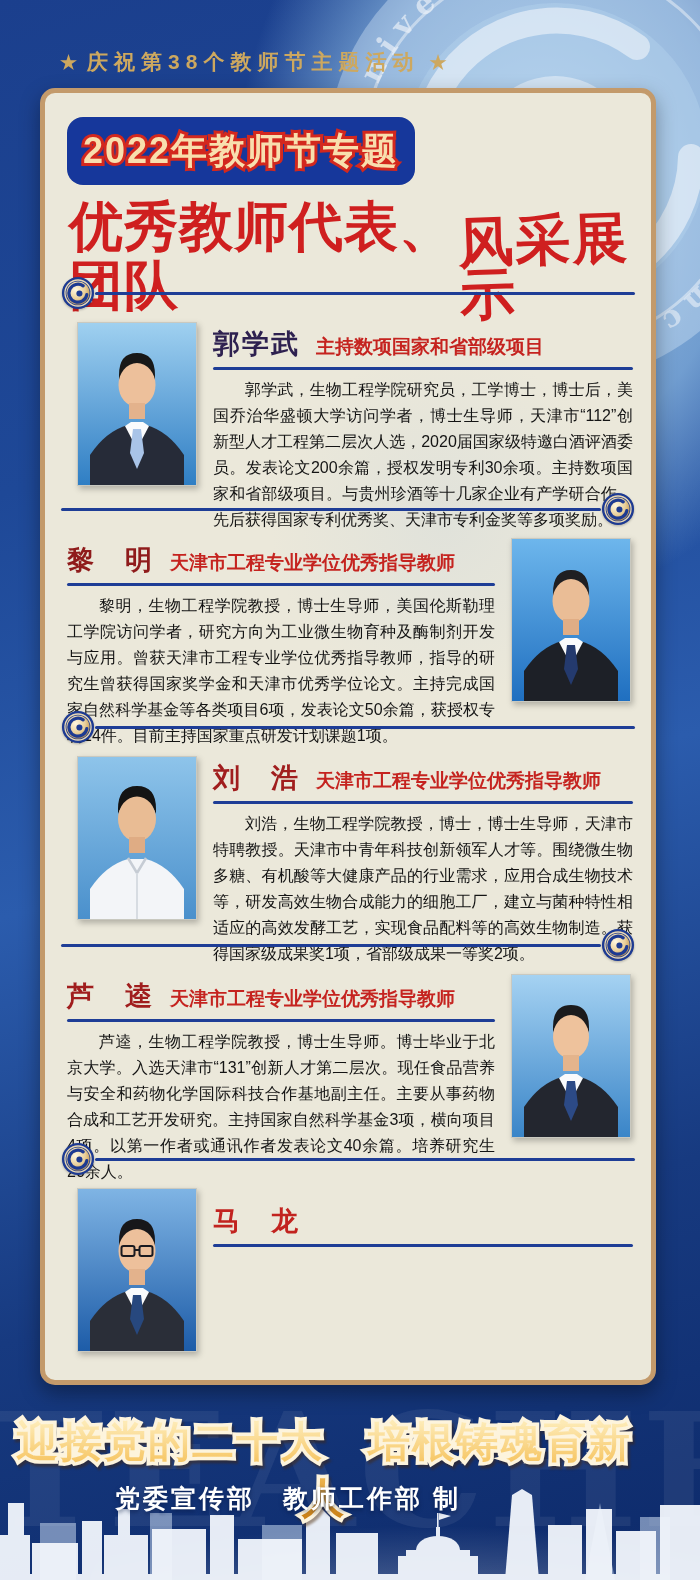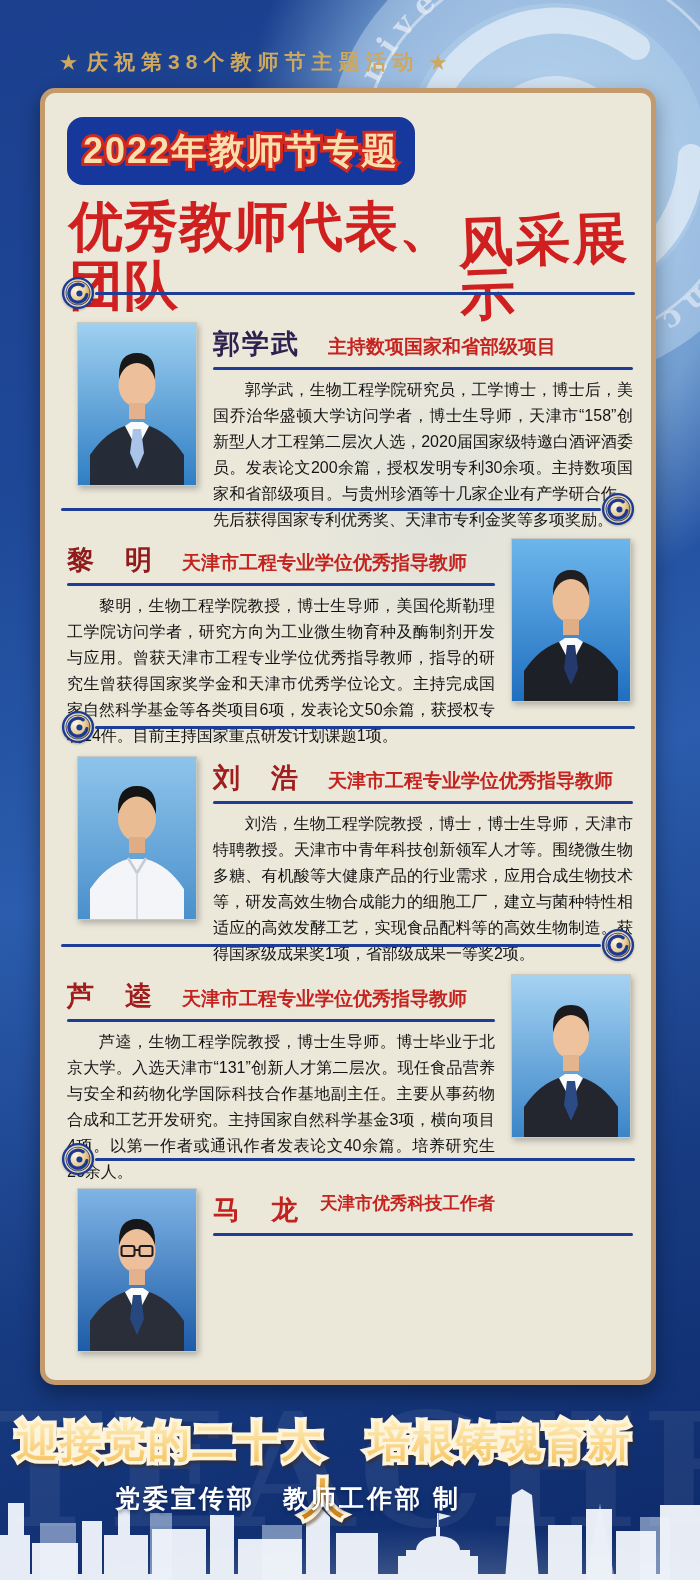--- a/index.html
+++ b/index.html
@@ -46,22 +46,22 @@
   .dline{flex:1;height:3px;background:#1e3d96;border-radius:2px;}
   .content-row{display:flex;margin-top:5px;padding:0 4px;}
   .photo{width:118px;height:162px;flex:none;border:1px solid #c9c9c0;
     box-shadow:2px 3px 6px rgba(0,0,0,0.25);background:#fff;margin-top:6px;}
   .photo svg{display:block;width:100%;height:100%;}
   .content-row.photo-left .photo{order:0;margin-right:16px;margin-left:14px;}
   .content-row.photo-left .text-col{order:1;}
   .content-row.photo-right .photo{order:1;margin-left:16px;margin-right:2px;}
   .content-row.photo-right .text-col{order:0;margin-left:4px;}
   .text-col{flex:1;padding-top:10px;min-width:0;}
-  .name-row{display:flex;align-items:baseline;gap:28px;}
-  .name-row.two-line{align-items:flex-start;gap:20px;}
+  .name-row{display:flex;align-items:baseline;gap:16px;}
+  .name-row.two-line{align-items:flex-end;gap:20px;margin-top:11px;}
   .t-name{font-size:27px;font-weight:bold;letter-spacing:2px;white-space:nowrap;}
   .t-award{font-size:19px;font-weight:bold;color:#c5231f;}
   .award-stack{display:flex;flex-direction:column;text-align:center;font-size:17.5px;
     font-weight:bold;color:#c5231f;line-height:1.3;}
   .name-underline{height:3px;background:#1e3d96;margin-top:5px;border-radius:2px;}
   .bio{margin:7px 0 0 0;font-size:16px;line-height:26px;color:#141414;
     text-align:justify;text-indent:2em;}
   
   .footer-slogan{position:absolute;left:0;top:1414px;width:700px;text-align:center;z-index:4;
     filter:drop-shadow(2px 3px 1px rgba(70,35,0,0.45));}
@@ -178,21 +178,21 @@
             <path d="M47 103 L59 126 L71 103 L65 99 L53 99 Z" fill="#fafbfc"></path>
             <path d="M55 106 L63 106 L66 130 L59 146 L52 130 Z" fill="#a9c4e8"></path>
           </svg>
         </div>
         <div class="text-col">
           <div class="name-row">
             <span class="t-name" style="color: rgb(46, 33, 80);">郭学武</span>
             <span class="t-award">主持数项国家和省部级项目</span>
           </div>
           <div class="name-underline"></div>
-          <p class="bio">郭学武，生物工程学院研究员，工学博士，博士后，美国乔治华盛顿大学访问学者，博士生导师，天津市“158”创新型人才工程第二层次人选，2020届国家级特邀白酒评酒委员。发表论文200余篇，授权发明专利30余项。主持数项国家和省部级项目。与贵州珍酒等十几家企业有产学研合作。先后获得国家专利优秀奖、天津市专利金奖等多项奖励。</p>
+          <p class="bio">郭学武，生物工程学院研究员，工学博士，博士后，美国乔治华盛顿大学访问学者，博士生导师，天津市“112”创新型人才工程第二层次人选，2020届国家级特邀白酒评酒委员。发表论文200余篇，授权发明专利30余项。主持数项国家和省部级项目。与贵州珍酒等十几家企业有产学研合作。先后获得国家专利优秀奖、天津市专利金奖等多项奖励。</p>
         </div>
       </div>
     </section>
 
     <section class="section s2">
       <div class="divider-row right">
         <svg class="medal" viewBox="0 0 36 36">
           <circle cx="18" cy="18" r="17" fill="#1d3a92"></circle>
           <circle cx="18" cy="18" r="13.8" fill="none" stroke="#ead9b4" stroke-width="1.4"></circle>
           <circle cx="18" cy="18" r="12.2" fill="url(#medalGold)"></circle>
@@ -317,21 +317,20 @@
             </g>
             <path d="M12 162 L12 132 Q28 108 50 102 L68 102 Q90 108 106 132 L106 162 Z" fill="#2a2e38"></path>
             <path d="M47 103 L59 126 L71 103 L65 99 L53 99 Z" fill="#fafbfc"></path>
             <path d="M55 106 L63 106 L66 130 L59 146 L52 130 Z" fill="#27487e"></path>
           </svg>
         </div>
         <div class="text-col">
           <div class="name-row two-line">
             <span class="t-name" style="color: rgb(194, 35, 31);">马　龙</span>
             <span class="award-stack">
-              <span>天津市优秀科技工作者</span>
             </span>
           </div>
           <div class="name-underline"></div>
         </div>
       </div>
     </section>
 
   </div>
 
   <div class="footer-slogan">

